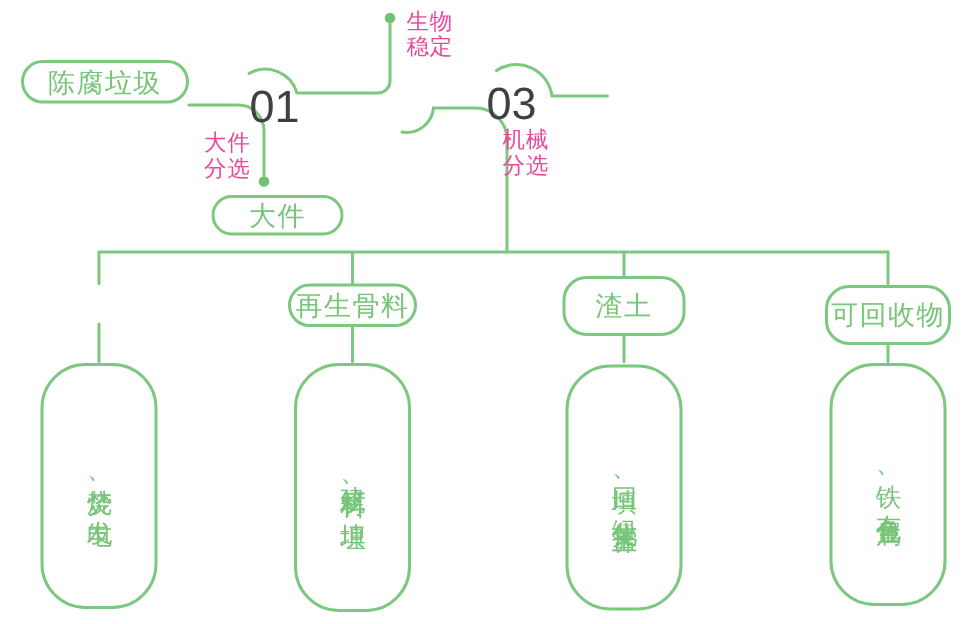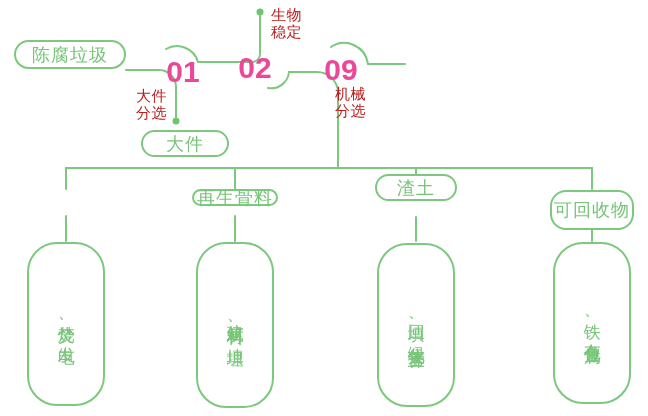--- a/index.html
+++ b/index.html
@@ -11,24 +11,24 @@
   .wires path{fill:none;stroke:#7cc87e;stroke-width:2;stroke-linecap:round;}
   .wires circle{fill:#6fc46f;stroke:none;}
   .pill{
     position:absolute;border:2px solid #7cc87e;border-radius:16px;
     display:flex;align-items:center;justify-content:center;
     color:#76c578;font-size:18px;font-weight:500;letter-spacing:1px;
     box-sizing:border-box;background:#ffffff;white-space:nowrap;
   }
   .num{
     position:absolute;width:50px;text-align:center;
-    color:#ec4899;font-size:30px;line-height:30px;font-weight:700;
+    color:#404040;font-size:30px;line-height:30px;font-weight:400;
   }
   .lbl{
-    position:absolute;color:#b91c1c;font-size:15px;line-height:17px;
+    position:absolute;color:#ec4899;font-size:15px;line-height:17px;
     font-weight:500;white-space:pre-line;letter-spacing:0.5px;
   }
   .bigbox{
     position:absolute;width:78px;height:164px;border:2px solid #7cc87e;border-radius:30px;
     display:flex;align-items:center;justify-content:center;box-sizing:border-box;
     background:#ffffff;
   }
   .vtext{
     writing-mode:vertical-rl;text-orientation:mixed;
     color:#76c578;font-size:17px;letter-spacing:1.5px;line-height:1.15;
@@ -58,34 +58,33 @@
 
     <path d="M66,216 V241"></path>
     <path d="M235,216 V241"></path>
     <path d="M416,217 V241"></path>
     <path d="M592,217 V241"></path>
   </svg>
 
   <div class="pill" style="left:14px;top:40px;width:112px;height:29px">陈腐垃圾</div>
 
   <div class="num" style="left:158px;top:57px">01</div>
-  <div class="num" style="left:230px;top:53px">02</div>
-  <div class="num" style="left:316px;top:55px">09</div>
+  <div class="num" style="left:316px;top:55px">03</div>
 
   <div class="lbl" style="left:136px;top:87px">大件
 分选</div>
   <div class="lbl" style="left:271px;top:6px">生物
 稳定</div>
   <div class="lbl" style="left:335px;top:85px">机械
 分选</div>
 
   <div class="pill" style="left:141px;top:130px;width:88px;height:27px">大件</div>
 
-  <div class="pill" style="left:192px;top:189px;width:86px;height:17px">再生骨料</div>
-  <div class="pill" style="left:375px;top:174px;width:82px;height:27px">渣土</div>
+  <div class="pill" style="left:192px;top:189px;width:86px;height:29px">再生骨料</div>
+  <div class="pill" style="left:375px;top:184px;width:82px;height:40px">渣土</div>
   <div class="pill" style="left:550px;top:190px;width:84px;height:40px">可回收物</div>
 
   <div class="bigbox" style="left:27px;top:242px">
     <span class="vtext">焚烧、发电</span>
   </div>
   <div class="bigbox" style="left:196px;top:242px;height:166px">
     <span class="vtext">建筑材料、填埋</span>
   </div>
   <div class="bigbox" style="left:377px;top:243px">
     <span class="vtext">回填、绿化营养土</span>

